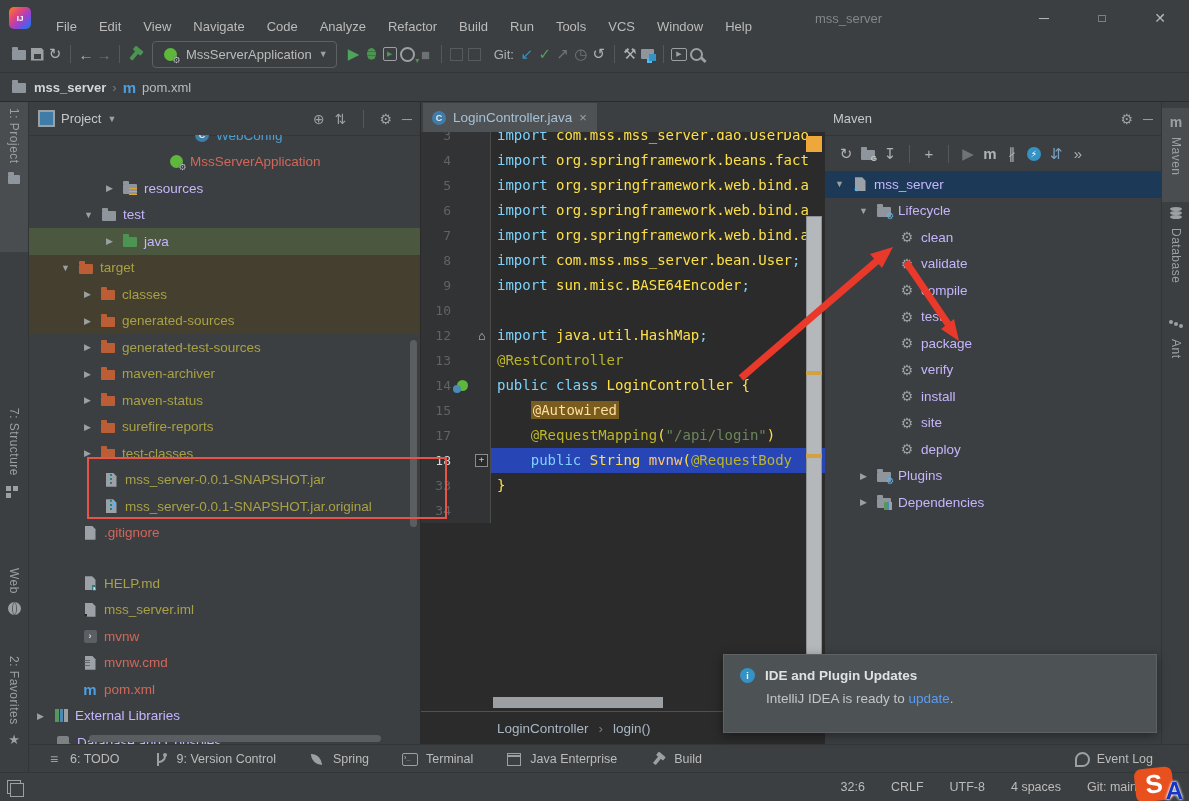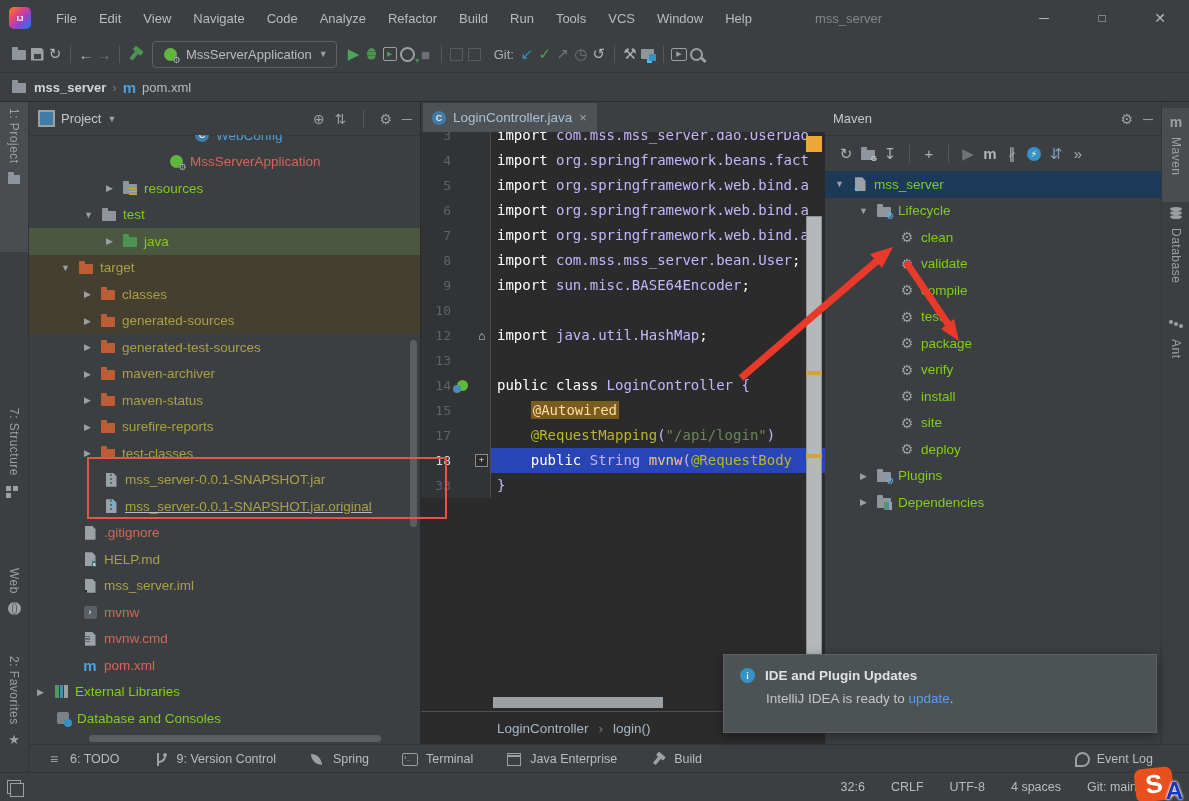--- a/index.html
+++ b/index.html
@@ -4,21 +4,21 @@
 <style>
   html,body{margin:0;padding:0}
   body{width:1189px;height:801px;position:relative;overflow:hidden;
        background:#3c3f41;color:#bbbbbb;font-family:"Liberation Sans","DejaVu Sans",sans-serif;font-size:13px;}
   .dim{opacity:.45}
   .vline{width:1px;height:18px;background:#55585a;margin:0 6px;flex:none}
 
   
   #menubar{position:absolute;top:0;left:0;right:0;height:36px;display:flex;align-items:center;border-bottom:1px solid #333637;background:#3c3f41;z-index:5}
   #logo{width:22px;height:22px;border-radius:5px;margin:0 14px 0 9px;background:linear-gradient(135deg,#fc801d 0%,#e0447c 35%,#9e41cb 60%,#087cfa 100%);display:flex;align-items:center;justify-content:center;color:#fff;font-size:8px;font-weight:bold}
-  .menu-item{padding:0 11px;height:100%;display:flex;align-items:center;color:#bbb;cursor:default}
+  .menu-item{padding:8px 11px;height:100%;display:flex;align-items:center;color:#bbb;cursor:default}
   #win-title{position:absolute;left:815px;color:#848789}
   #win-controls{position:absolute;right:0;top:0;height:36px;display:flex}
   #win-controls span{width:58px;height:100%;display:flex;align-items:center;justify-content:center;color:#b6b8ba;font-size:14px}
 
   #toolbar{position:absolute;top:36px;left:0;right:0;height:36px;display:flex;align-items:center;background:#3c3f41;border-bottom:1px solid #333637;z-index:5;padding-left:10px}
   .tbi{width:26px;height:24px;display:flex;align-items:center;justify-content:center;flex:none;font-size:15px;color:#afb1b3}
   #runcfg{height:25px;border:1px solid #5e6162;border-radius:4px;display:flex;align-items:center;padding:0 8px;margin:0 8px;gap:7px;color:#bbb}
   #runcfg .caret{font-size:9px;color:#9da0a3}
   .gitlabel{color:#afb1b3;margin:0 4px 0 10px}
 
@@ -39,42 +39,42 @@
   
   #ppanel{position:absolute;left:29px;top:0;width:391px;bottom:0;background:#3c3f41;border-right:1px solid #2b2b2b;overflow:hidden}
   .panelhead{height:33px;display:flex;align-items:center;border-bottom:1px solid #333637;padding:0 8px;gap:6px}
   .panelhead .ttl{color:#c5c7c9}
   .panelhead .caret{font-size:9px;color:#9da0a3}
   .ph-icons{margin-left:auto;display:flex;align-items:center;gap:10px;color:#9da0a3;font-size:14px}
   #ptree{position:absolute;top:33px;left:0;right:0;bottom:0;overflow:hidden}
   .trow{height:26.5px;display:flex;align-items:center;gap:5px;white-space:nowrap}
   .trow .arr{width:13px;font-size:9px;color:#9da0a3;flex:none;text-align:center}
   .trow .lbl{font-size:13.5px}
-  .c-gray{color:#84cc16}.c-blue{color:#4b9fd5}.c-red{color:#d1675a}.c-olive{color:#a9a145}
+  .c-gray{color:#c4b5fd}.c-blue{color:#4b9fd5}.c-red{color:#d1675a}.c-olive{color:#a9a145}
   .bg-sel{background:#4c5740}.bg-tint{background:#453f30}.bg-msel{background:#1c3a57}
 
   .pscroll-v{position:absolute;right:3px;top:238px;width:7px;height:187px;background:#5a5e60;border-radius:4px}
   .pscroll-h{position:absolute;left:60px;bottom:3px;height:7px;width:292px;background:#5a5e60;border-radius:4px}
 
   
   #editor{position:absolute;left:421px;top:0;width:404px;bottom:0;background:#2b2b2b;overflow:hidden}
   #tabbar{height:30px;background:#3c3f41;border-bottom:1px solid #2b2b2b;display:flex;align-items:flex-end}
   #tab1{height:29px;background:#4e5254;display:flex;align-items:center;gap:7px;padding:0 10px 0 9px;margin-left:2px;color:#a6c0d6;font-size:13.5px}
   #tab1 .close{color:#9aa0a4;font-size:13px}
   #code{position:absolute;top:30px;left:0;right:0;bottom:121px;overflow:hidden;font-family:"DejaVu Sans Mono","Liberation Mono",monospace;font-size:14px}
   #lines{margin-top:-9px}
   .eline{height:25px;display:flex;position:relative}
   .gnum{width:30px;text-align:right;color:#606366;flex:none;line-height:25px;background:#313335;font-size:13px}
   .gslot{width:22px;flex:none;background:#313335;display:flex;align-items:center;justify-content:center}
   .gfold{width:17px;flex:none;background:#313335;border-right:1px solid #4b4b4b;display:flex;align-items:center;justify-content:center}
   .codetxt{flex:1;line-height:25px;padding-left:6px;white-space:pre;overflow:hidden}
   .eline.sel .codetxt{background:#2845b5}
   .eline.sel .gnum{color:#d5d8db}
   .eline.sep::after{content:"";position:absolute;left:70px;right:0;bottom:0;height:1px;background:#4e4e4e}
-  .k{color:#ffffff}.p{color:#c4b5fd}.s{color:#6a8759}.a{color:#bbb529}.f{color:#9876aa}.m{color:#ffc66d}
+  .k{color:#7dd3fc}.p{color:#fde047}.s{color:#6a8759}.a{color:#bbb529}.f{color:#9876aa}.m{color:#ffc66d}
   .w{border-bottom:2px dotted #6f6f6f}
   .hl{background:#7a5c1e;color:#ffdf9e;padding:1px 2px}
   .gi-fold{color:#9da0a3;font-size:12px;line-height:1}
   .gi-plus{width:11px;height:11px;border:1px solid #8a8d8f;color:#c6c8ca;font-size:9px;line-height:9px;text-align:center;background:#2b2b2b}
   .gi-bean{width:11px;height:11px;border-radius:50%;background:#5fb83c;position:relative}
   .gi-bean::before{content:"";position:absolute;left:-4px;bottom:-2px;width:8px;height:8px;border-radius:50%;background:#4a8ab5;z-index:-0}
   .gi-leafa{width:11px;height:11px;background:#5fb83c;border-radius:0 100% 0 100%;position:relative}
   .gi-leafa::after{content:"›";position:absolute;right:-7px;top:-2px;color:#9da0a3;font-size:11px}
 
   .vsb{position:absolute;left:385px;top:114px;width:16px;height:486px;background:#b5b8ba;border:1px solid #8e9294;box-sizing:border-box;z-index:3}
@@ -403,33 +403,33 @@
             <span class="if orange"></span>
           </span>
           <span class="lbl c-olive">test-classes</span>
         </div>
         <div class="trow" style="padding-left: 73px;">
           <span class="ico">
             <span class="fi zip"></span>
           </span>
           <span class="lbl c-olive">mss_server-0.0.1-SNAPSHOT.jar</span>
         </div>
-        <div class="trow" style="padding-left: 73px; text-decoration: underline;">
+        <div class="trow" style="padding-left: 73px;">
           <span class="ico">
             <span class="fi zip ov-q"></span>
           </span>
           <span class="lbl c-olive">mss_server-0.0.1-SNAPSHOT.jar.original</span>
         </div>
         <div class="trow" style="padding-left: 52px;">
           <span class="ico">
             <span class="fi ov-no"></span>
           </span>
           <span class="lbl c-red">.gitignore</span>
         </div>
-        <div class="trow" style="padding-left: 52px;">
+        <div class="trow" style="padding-left: 52px; margin-top: 24px;">
           <span class="ico">
             <span class="fi ov-md"></span>
           </span>
           <span class="lbl c-olive">HELP.md</span>
         </div>
         <div class="trow" style="padding-left: 52px;">
           <span class="ico">
             <span class="fi ov-sq"></span>
           </span>
           <span class="lbl c-olive">mss_server.iml</span>
@@ -533,20 +533,21 @@
             <span class="gslot"></span>
             <span class="gfold">
               <span class="gi-fold">⌂</span>
             </span>
             <span class="codetxt"><span class="k">import</span><span class="p"> java.util.HashMap</span><span class="k">;</span></span>
           </div>
           <div class="eline">
             <span class="gnum">13</span>
             <span class="gslot"></span>
             <span class="gfold"></span>
+            <span class="codetxt"><span class="a">@RestController</span></span>
           </div>
           <div class="eline">
             <span class="gnum">14</span>
             <span class="gslot">
               <span class="gi-bean"></span>
             </span>
             <span class="gfold"></span>
             <span class="codetxt"><span class="k">public class </span><span class="p">LoginController {</span></span>
           </div>
           <div class="eline">
@@ -567,20 +568,26 @@
             <span class="gfold">
               <span class="gi-plus">+</span>
             </span>
             <span class="codetxt"><span class="k">    public </span><span class="p">String </span><span class="m">mvnw</span><span class="p">(</span><span class="a">@RequestBody</span></span>
           </div>
           <div class="eline">
             <span class="gnum">33</span>
             <span class="gslot"></span>
             <span class="gfold"></span>
             <span class="codetxt"><span class="p">}</span></span>
+          </div>
+          <div class="eline">
+            <span class="gnum">34</span>
+            <span class="gslot"></span>
+            <span class="gfold"></span>
+            <span class="codetxt"></span>
           </div>
         </div>
       </div>
     <div class="stripe-orange"></div>
     <div class="vsb"></div>
     <div class="tick" style="top:269px"></div>
     <div class="tick" style="top:352px"></div>
     <div class="hsb"></div>
     <div id="ecrumbs">
       <span>LoginController</span>

